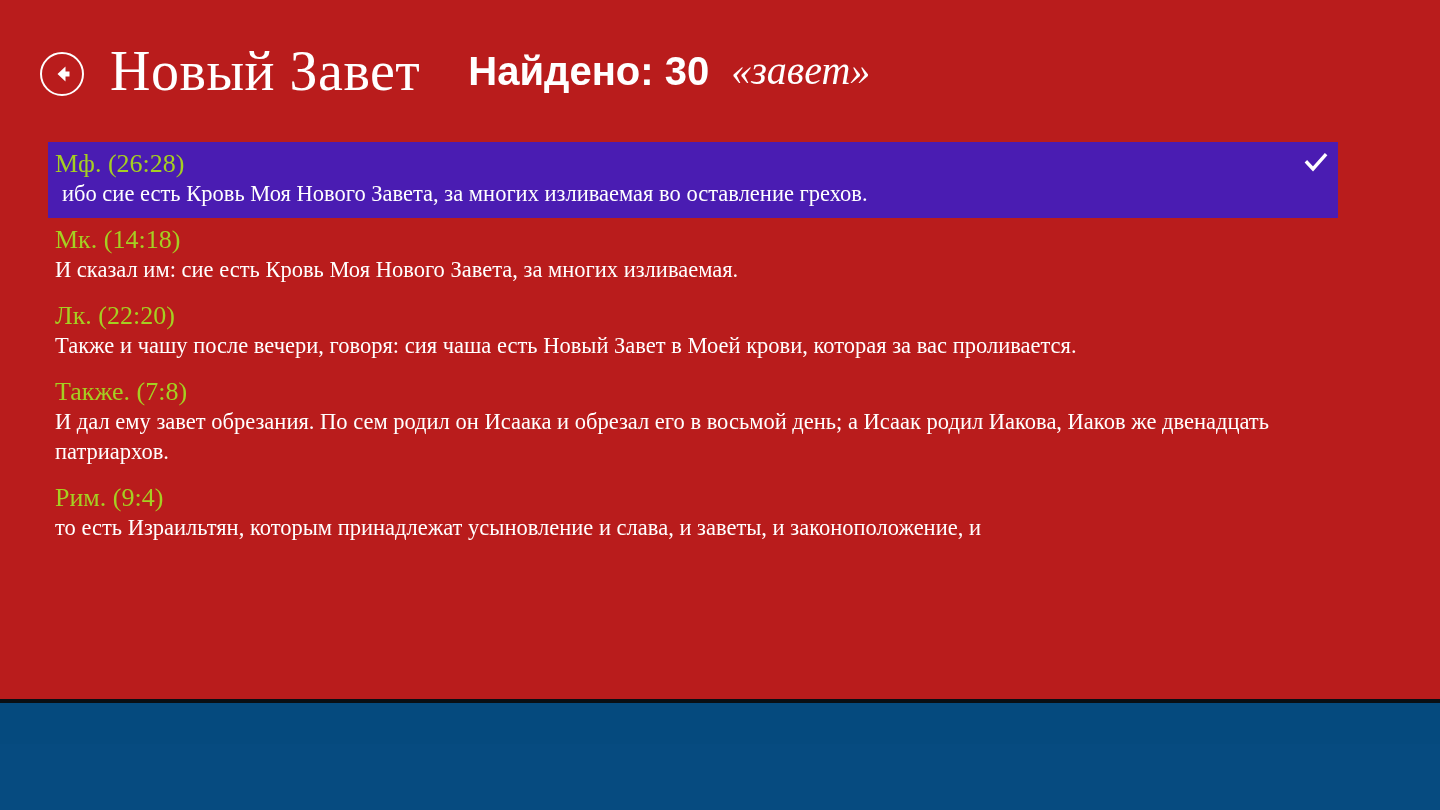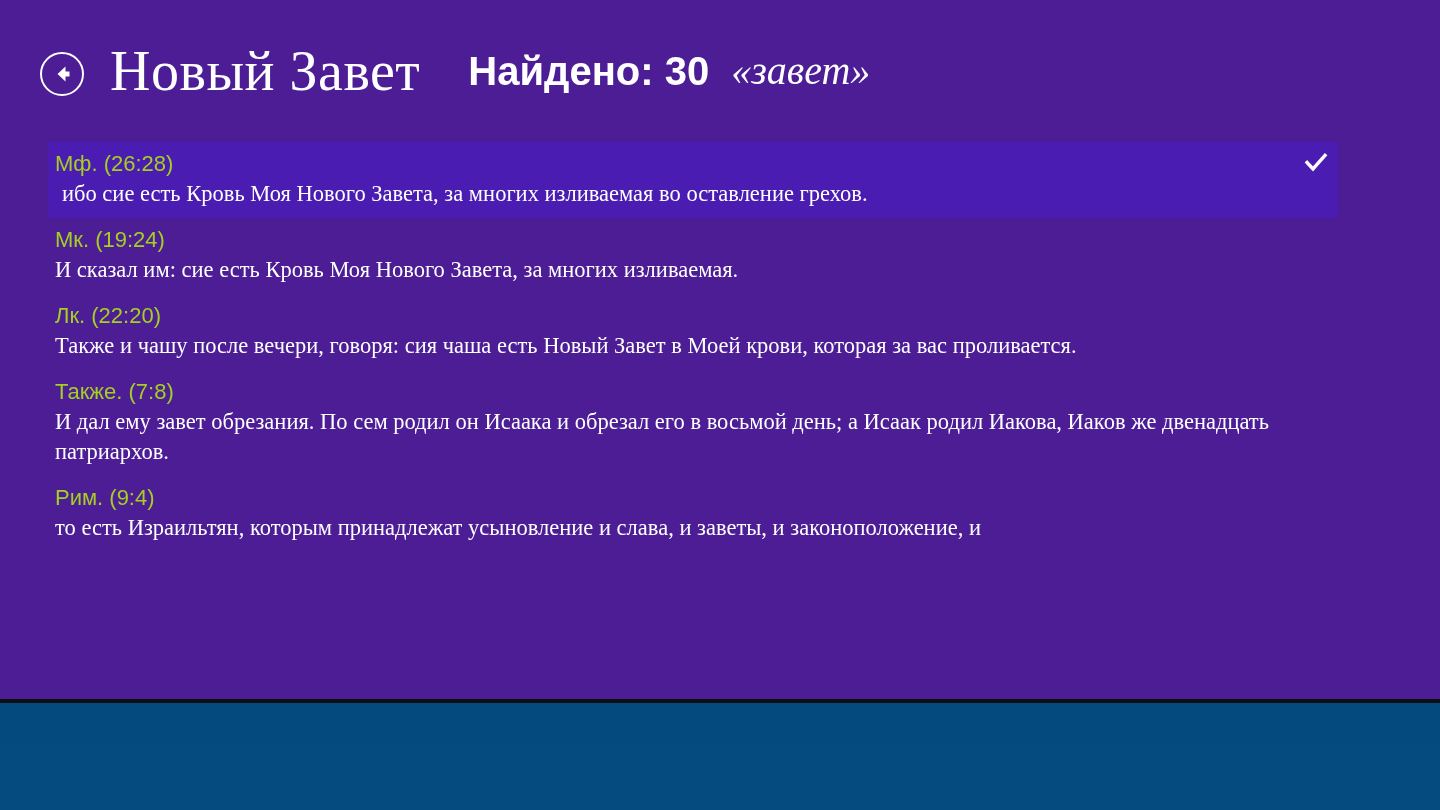--- a/index.html
+++ b/index.html
@@ -13,21 +13,21 @@
   body {
     background: #064b80;
     font-family: "Liberation Sans", sans-serif;
     -webkit-font-smoothing: antialiased;
   }
 
   .app {
     position: relative;
     width: 1440px;
     height: 744px;
-    background: #4c1d95;
+    background: #b91c1c;
     overflow: hidden;
   }
 
   
   .header {
     position: absolute;
     left: 0; top: 0;
     width: 1440px;
     height: 142px;
     display: flex;
@@ -94,22 +94,22 @@
     padding: 7px 0 9px 0;
     margin-left: 48px;
     width: 1290px;
   }
 
   .result-item.selected {
     background: #4a1cb2;
   }
 
   .result-ref {
-    font-family: Liberation Sans, sans-serif;
-    font-size: 22px;
+    font-family: Liberation Serif, serif;
+    font-size: 26px;
     line-height: 30px;
     color: #a5cf22;
     padding-left: 7px;
   }
 
   .result-item.selected .result-ref {
     color: #a5cf22;
     padding-left: 7px;
   }
 
@@ -174,21 +174,21 @@
 
   <div class="results" id="results">
       <div class="result-item selected">
         <div class="result-ref">Мф. (26:28)</div>
         <div class="result-text">ибо сие есть Кровь Моя Нового Завета, за многих изливаемая во оставление грехов.</div>
         <span class="check-mark"><svg width="24" height="24" viewBox="0 0 24 24">
             <path d="M3 12.5 L9 19 L21 5.5" fill="none" stroke="#ffffff" stroke-width="3.4" stroke-linecap="square" stroke-linejoin="miter"></path>
           </svg></span>
       </div>
       <div class="result-item">
-        <div class="result-ref">Мк. (19:24)</div>
+        <div class="result-ref">Мк. (14:18)</div>
         <div class="result-text">И сказал им: сие есть Кровь Моя Нового Завета, за многих изливаемая.</div>
       </div>
       <div class="result-item">
         <div class="result-ref">Лк. (22:20)</div>
         <div class="result-text">Также и чашу после вечери, говоря: сия чаша есть Новый Завет в Моей крови, которая за вас проливается.</div>
       </div>
       <div class="result-item">
         <div class="result-ref">Также. (7:8)</div>
         <div class="result-text">И дал ему завет обрезания. По сем родил он Исаака и обрезал его в восьмой день; а Исаак родил Иакова, Иаков же двенадцать патриархов.</div>
       </div>

